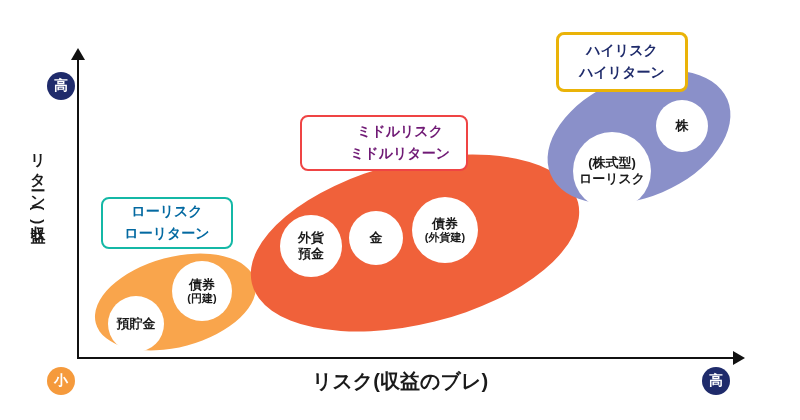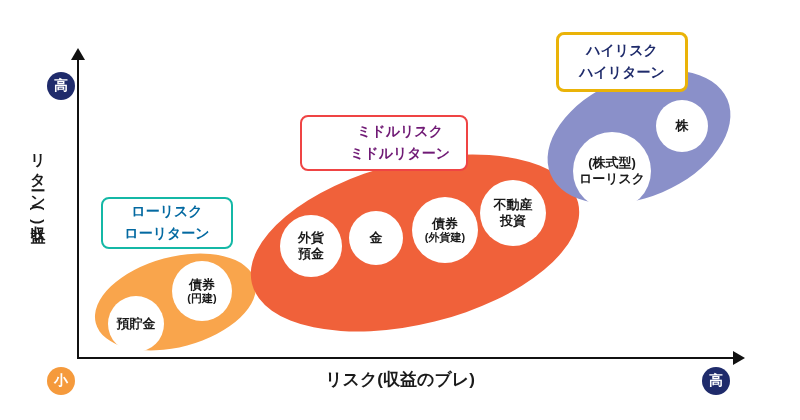--- a/index.html
+++ b/index.html
@@ -8,21 +8,21 @@
 
   
   .axis{position:absolute;background:#111111;z-index:1;}
   .y-axis{left:77px;top:58px;width:2px;height:300px;}
   .x-axis{left:77px;top:357px;width:658px;height:2px;}
   .arrow{position:absolute;width:0;height:0;z-index:1;}
   .arrow-up{left:71px;top:48px;border-left:7px solid transparent;border-right:7px solid transparent;border-bottom:12px solid #111111;}
   .arrow-right{left:733px;top:351px;border-top:7px solid transparent;border-bottom:7px solid transparent;border-left:12px solid #111111;}
 
   .y-axis-label{position:absolute;left:28px;top:142px;writing-mode:vertical-rl;font-weight:bold;font-size:15px;color:#1a1a1a;letter-spacing:3px;z-index:1;}
-  .x-axis-label{position:absolute;left:300px;top:368px;width:200px;text-align:center;font-weight:bold;font-size:17px;color:#1a1a1a;z-index:1;}
+  .x-axis-label{position:absolute;left:300px;top:368px;width:200px;text-align:center;font-weight:bold;font-size:20px;color:#1a1a1a;z-index:1;}
 
   .badge{position:absolute;width:28px;height:28px;border-radius:50%;color:#ffffff;display:flex;align-items:center;justify-content:center;font-weight:bold;font-size:14px;z-index:2;}
   .badge-navy{background:#1f2b6b;}
   .badge-orange{background:#f59a3c;}
 
   
   .ellipse{position:absolute;border-radius:50%;z-index:1;}
   .el-low{left:93px;top:257px;width:165px;height:90px;background:#f9a54c;transform:rotate(-15deg);}
   .el-mid{left:247px;top:162px;width:336px;height:162px;background:#f0613a;transform:rotate(-14deg);}
   .el-high{left:543px;top:77px;width:192px;height:120px;background:#8a90c9;transform:rotate(-23deg);}
@@ -90,24 +90,20 @@
 
   <div class="bubble" style="left:349px;top:211px;width:54px;height:54px;">
     <span>金</span>
   </div>
 
   <div class="bubble" style="left:412px;top:197px;width:66px;height:66px;">
     <span>債券</span>
     <span class="small">(外貨建)</span>
   </div>
 
-  <div class="bubble" style="left:480px;top:180px;width:66px;height:66px;">
-    <span>不動産</span>
-    <span>投資</span>
-  </div>
 
   <div class="bubble" style="left:573px;top:132px;width:78px;height:78px;">
     <span>(株式型)</span>
     <span>ローリスク</span>
   </div>
 
   <div class="bubble" style="left:656px;top:100px;width:52px;height:52px;">
     <span>株</span>
   </div>
 

